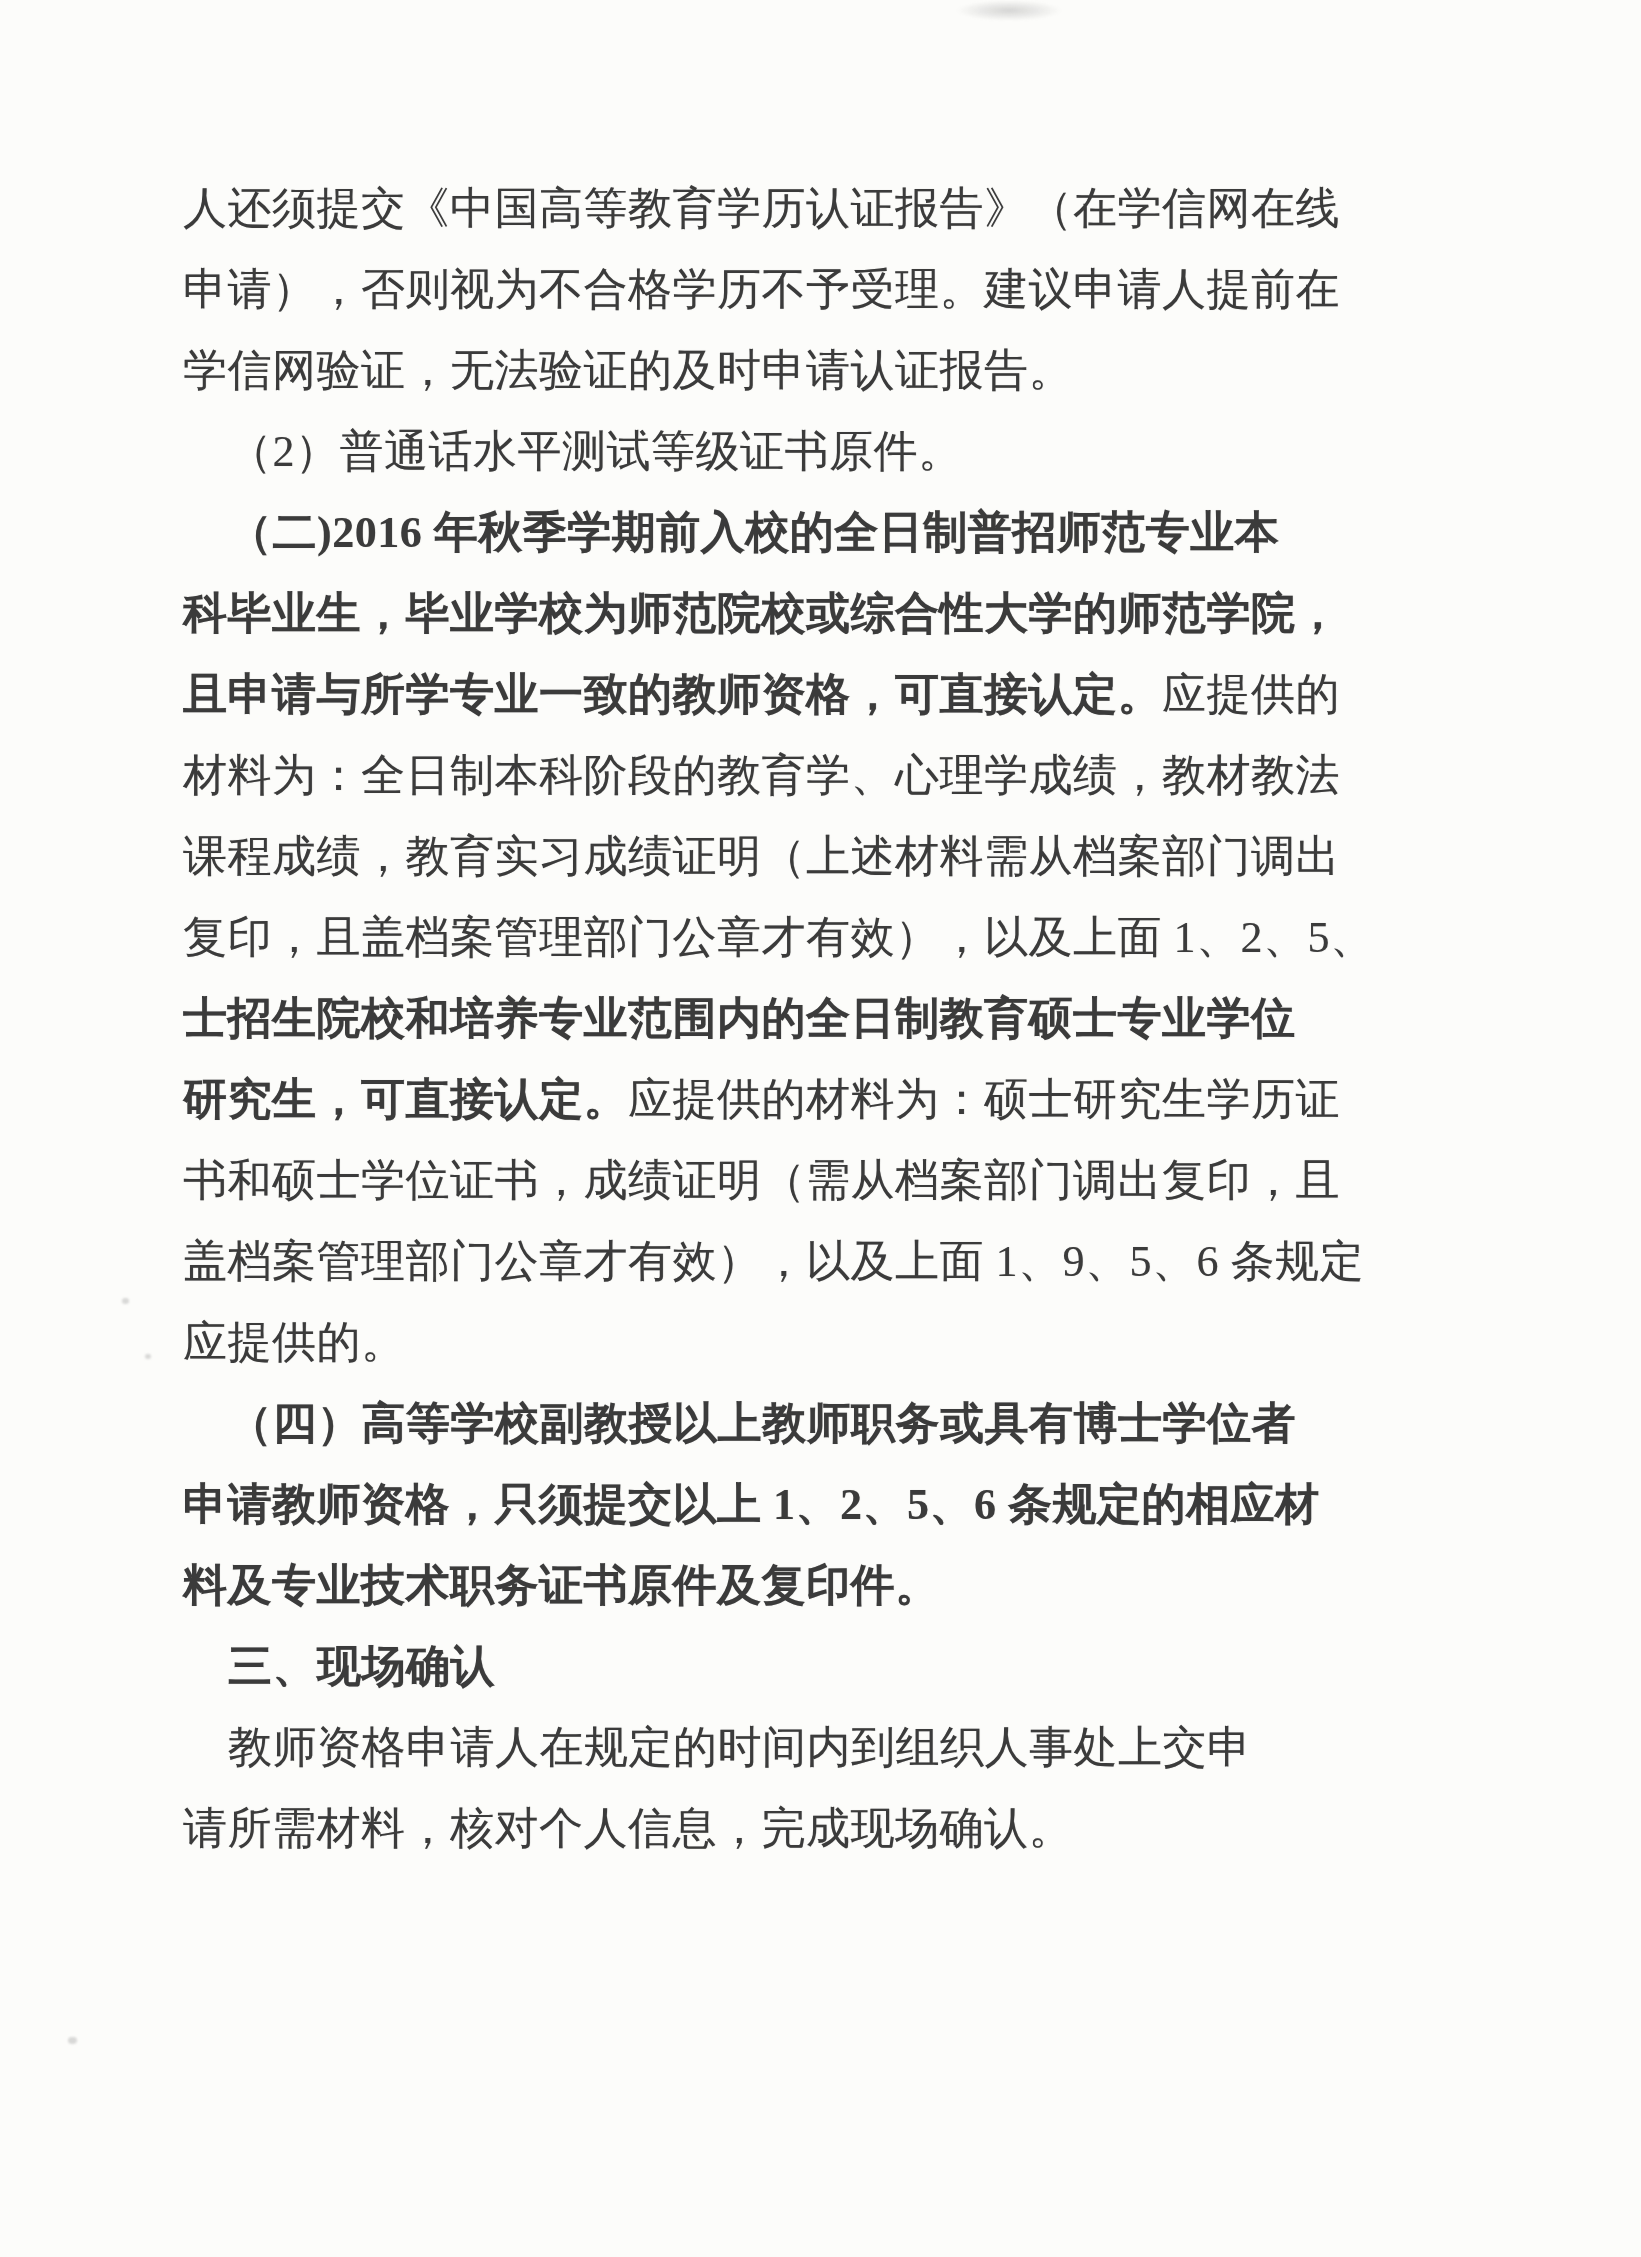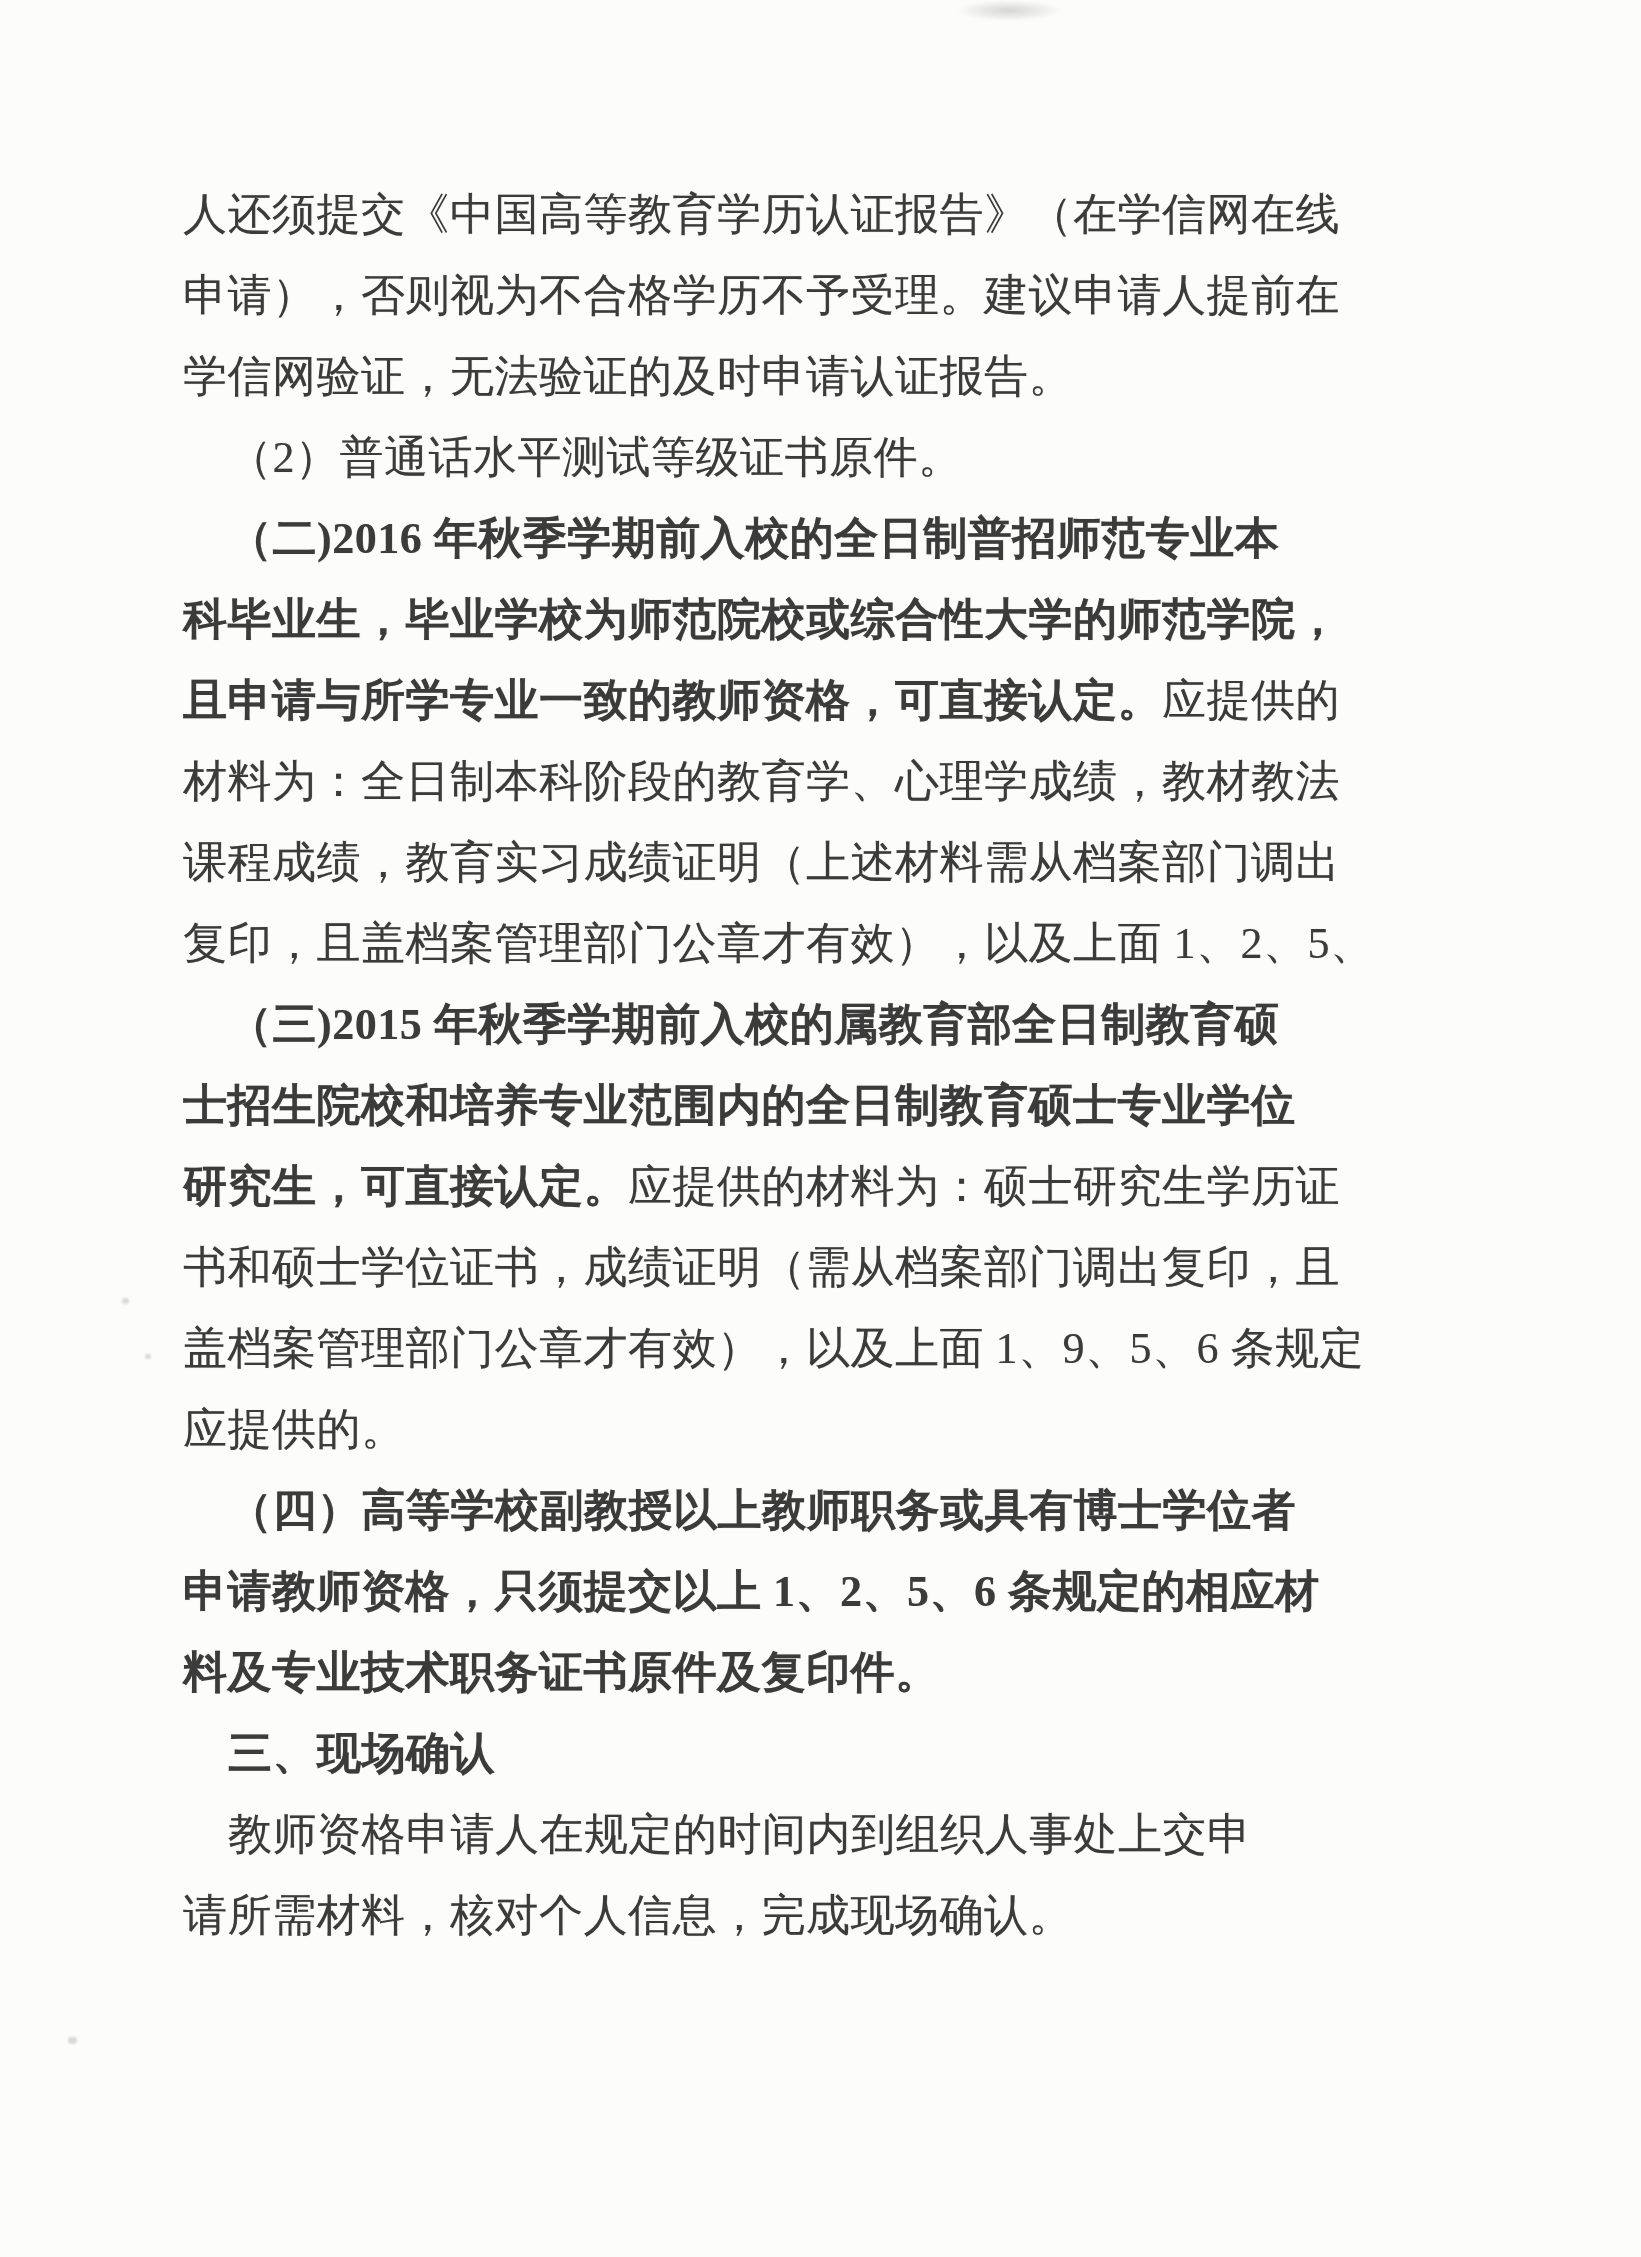--- a/index.html
+++ b/index.html
@@ -10,21 +10,21 @@
   }
   .page {
     position: relative;
     width: 1641px; height: 2257px;
     background: #fcfcfa;
     overflow: hidden;
     color: #3b3b3b;
   }
   .textblock {
     position: absolute;
-    left: 183px; top: 174px;
+    left: 183px; top: 168px;
     width: 1173px;
   }
   .line {
     font-size: 44px;
     line-height: 81px;
     white-space: nowrap;
     letter-spacing: 0.5px;
     text-shadow: 0.3px 0.3px 0.7px rgba(70,70,70,0.45);
   }
   .line .b { font-weight: 700; }
@@ -59,21 +59,20 @@
     <div class="line"><span class="b"></span><span>人还须提交《中国高等教育学历认证报告》（在学信网在线</span></div>
     <div class="line"><span class="b"></span><span>申请），否则视为不合格学历不予受理。建议申请人提前在</span></div>
     <div class="line"><span class="b"></span><span>学信网验证，无法验证的及时申请认证报告。</span></div>
     <div class="line indent"><span class="b"></span><span>（2）普通话水平测试等级证书原件。</span></div>
     <div class="line indent"><span class="b">（二)2016 年秋季学期前入校的全日制普招师范专业本</span><span></span></div>
     <div class="line"><span class="b">科毕业生，毕业学校为师范院校或综合性大学的师范学院，</span><span></span></div>
     <div class="line"><span class="b">且申请与所学专业一致的教师资格，可直接认定。</span><span>应提供的</span></div>
     <div class="line"><span class="b"></span><span>材料为：全日制本科阶段的教育学、心理学成绩，教材教法</span></div>
     <div class="line"><span class="b"></span><span>课程成绩，教育实习成绩证明（上述材料需从档案部门调出</span></div>
     <div class="line"><span class="b"></span><span>复印，且盖档案管理部门公章才有效），以及上面 1、2、5、</span></div>
-    <div class="line indent"><span class="b">（三)2015 年秋季学期前入校的属教育部全日制教育硕</span><span></span></div>
     <div class="line"><span class="b">士招生院校和培养专业范围内的全日制教育硕士专业学位</span><span></span></div>
     <div class="line"><span class="b">研究生，可直接认定。</span><span>应提供的材料为：硕士研究生学历证</span></div>
     <div class="line"><span class="b"></span><span>书和硕士学位证书，成绩证明（需从档案部门调出复印，且</span></div>
     <div class="line"><span class="b"></span><span>盖档案管理部门公章才有效），以及上面 1、9、5、6 条规定</span></div>
     <div class="line"><span class="b"></span><span>应提供的。</span></div>
     <div class="line indent"><span class="b">（四）高等学校副教授以上教师职务或具有博士学位者</span><span></span></div>
     <div class="line"><span class="b">申请教师资格，只须提交以上 1、2、5、6 条规定的相应材</span><span></span></div>
     <div class="line"><span class="b">料及专业技术职务证书原件及复印件。</span><span></span></div>
     <div class="line indent"><span class="b">三、现场确认</span><span></span></div>
     <div class="line indent"><span class="b"></span><span>教师资格申请人在规定的时间内到组织人事处上交申</span></div>

